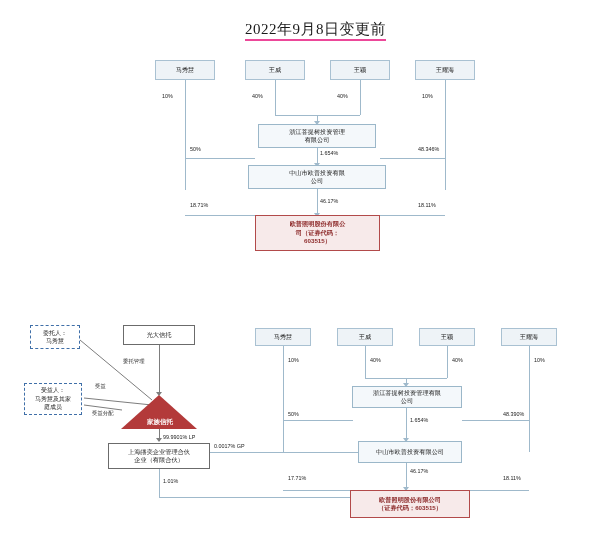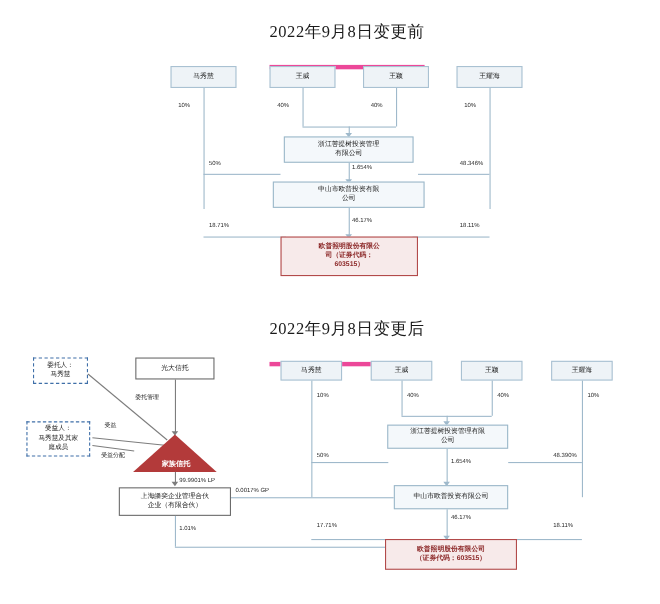--- a/index.html
+++ b/index.html
@@ -15,22 +15,22 @@
   .title{
     position:absolute;
     font-family:"Liberation Serif","DejaVu Serif",serif;
     font-size:15px;
     color:#1a1a1a;
     letter-spacing:0.5px;
     white-space:nowrap;
   }
   .title .rule{
     display:block;
-    border-bottom:4px solid #ec4899;
-    padding-bottom:20px;
+    border-bottom:2px solid #ec4899;
+    padding-bottom:0;
   }
   .node{
     position:absolute;
     box-sizing:border-box;
     border:1px solid #9bb7c9;
     background:#f4f8fb;
     color:#1a1a1a;
     font-size:6.2px;
     line-height:1.35;
     text-align:center;
@@ -170,23 +170,20 @@
   <div class="line h" style="left:375px;top:215px;width:70px;"></div>
   <div class="label" style="left:190px;top:202px;">18.71%</div>
   <div class="label" style="left:418px;top:202px;">18.11%</div>
 
   <div class="node red" style="left:255px;top:215px;width:125px;height:36px;">
     <span>欧普照明股份有限公
 司（证券代码：
 603515）</span>
   </div>
 
-  <div class="title" style="left:245px;top:290px;">
-    <span class="rule">2022年9月8日变更后</span>
-  </div>
 
   <div class="dashbox" style="left:30px;top:325px;width:50px;height:24px;">
     <span>委托人：
 马秀慧</span>
   </div>
   <div class="dashbox" style="left:24px;top:383px;width:58px;height:32px;">
     <span>受益人：
 马秀慧及其家
 庭成员</span>
   </div>

